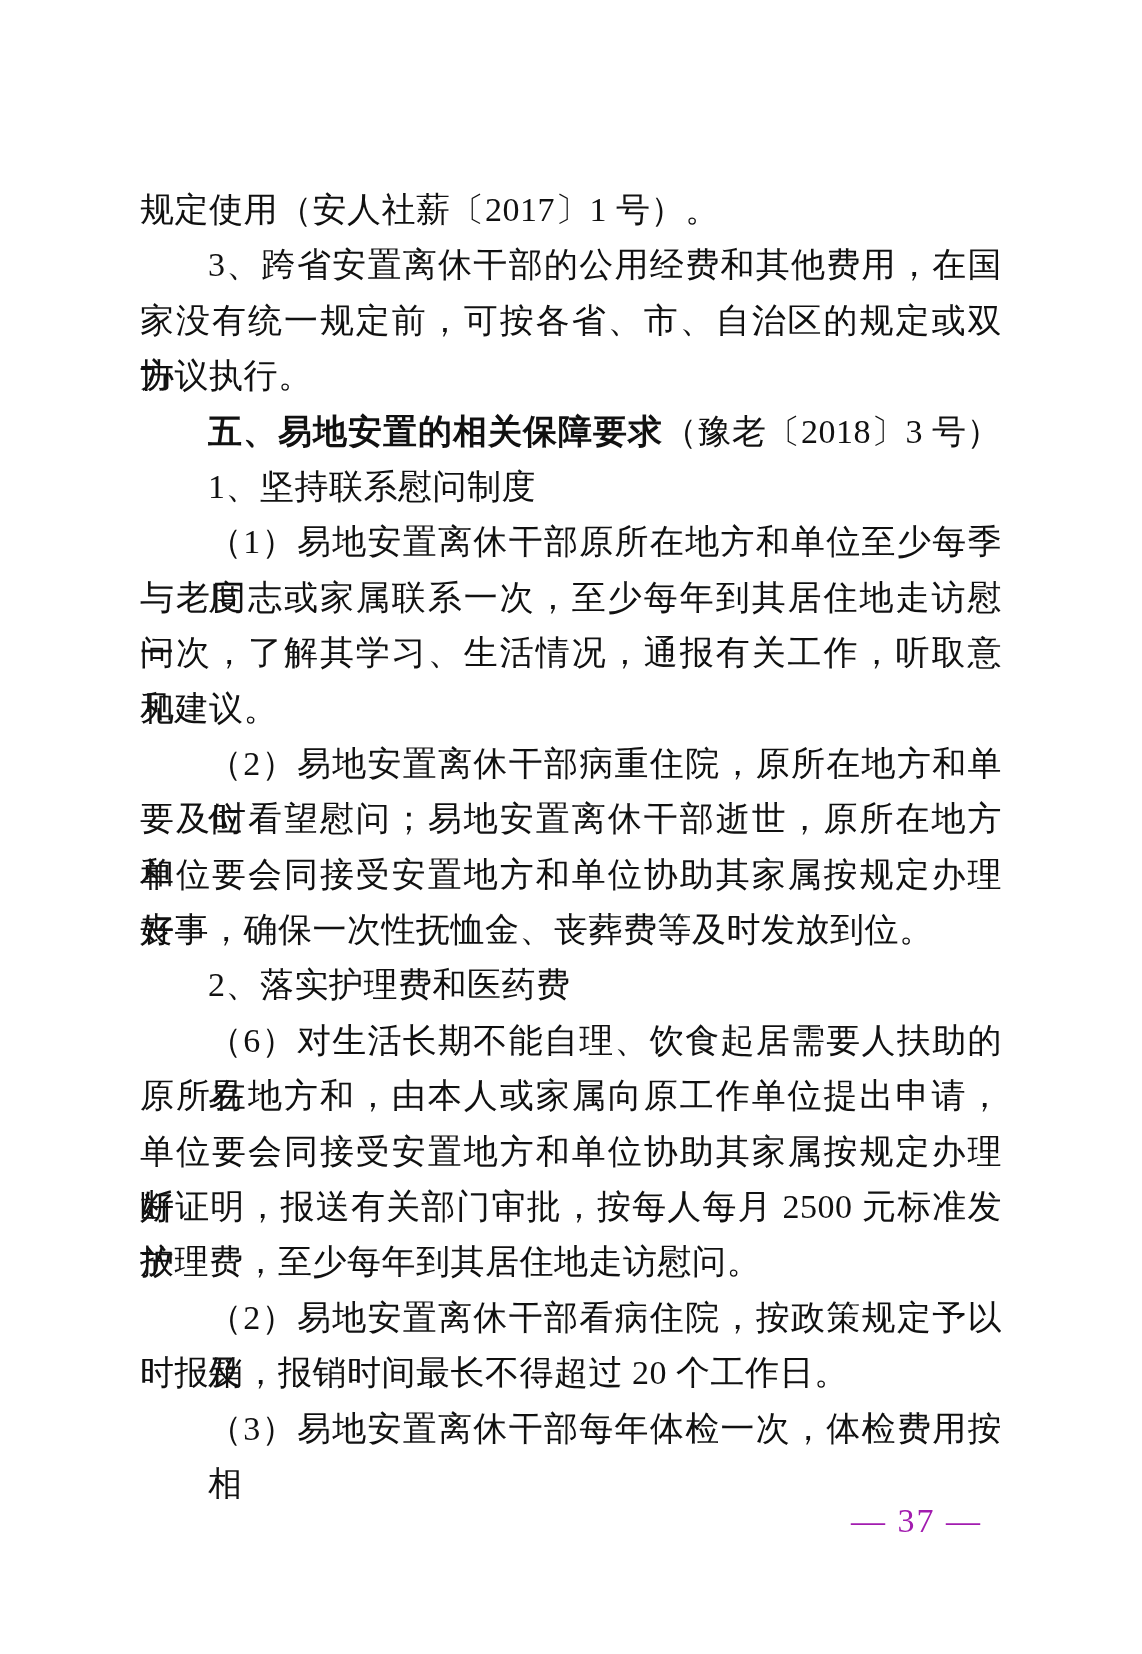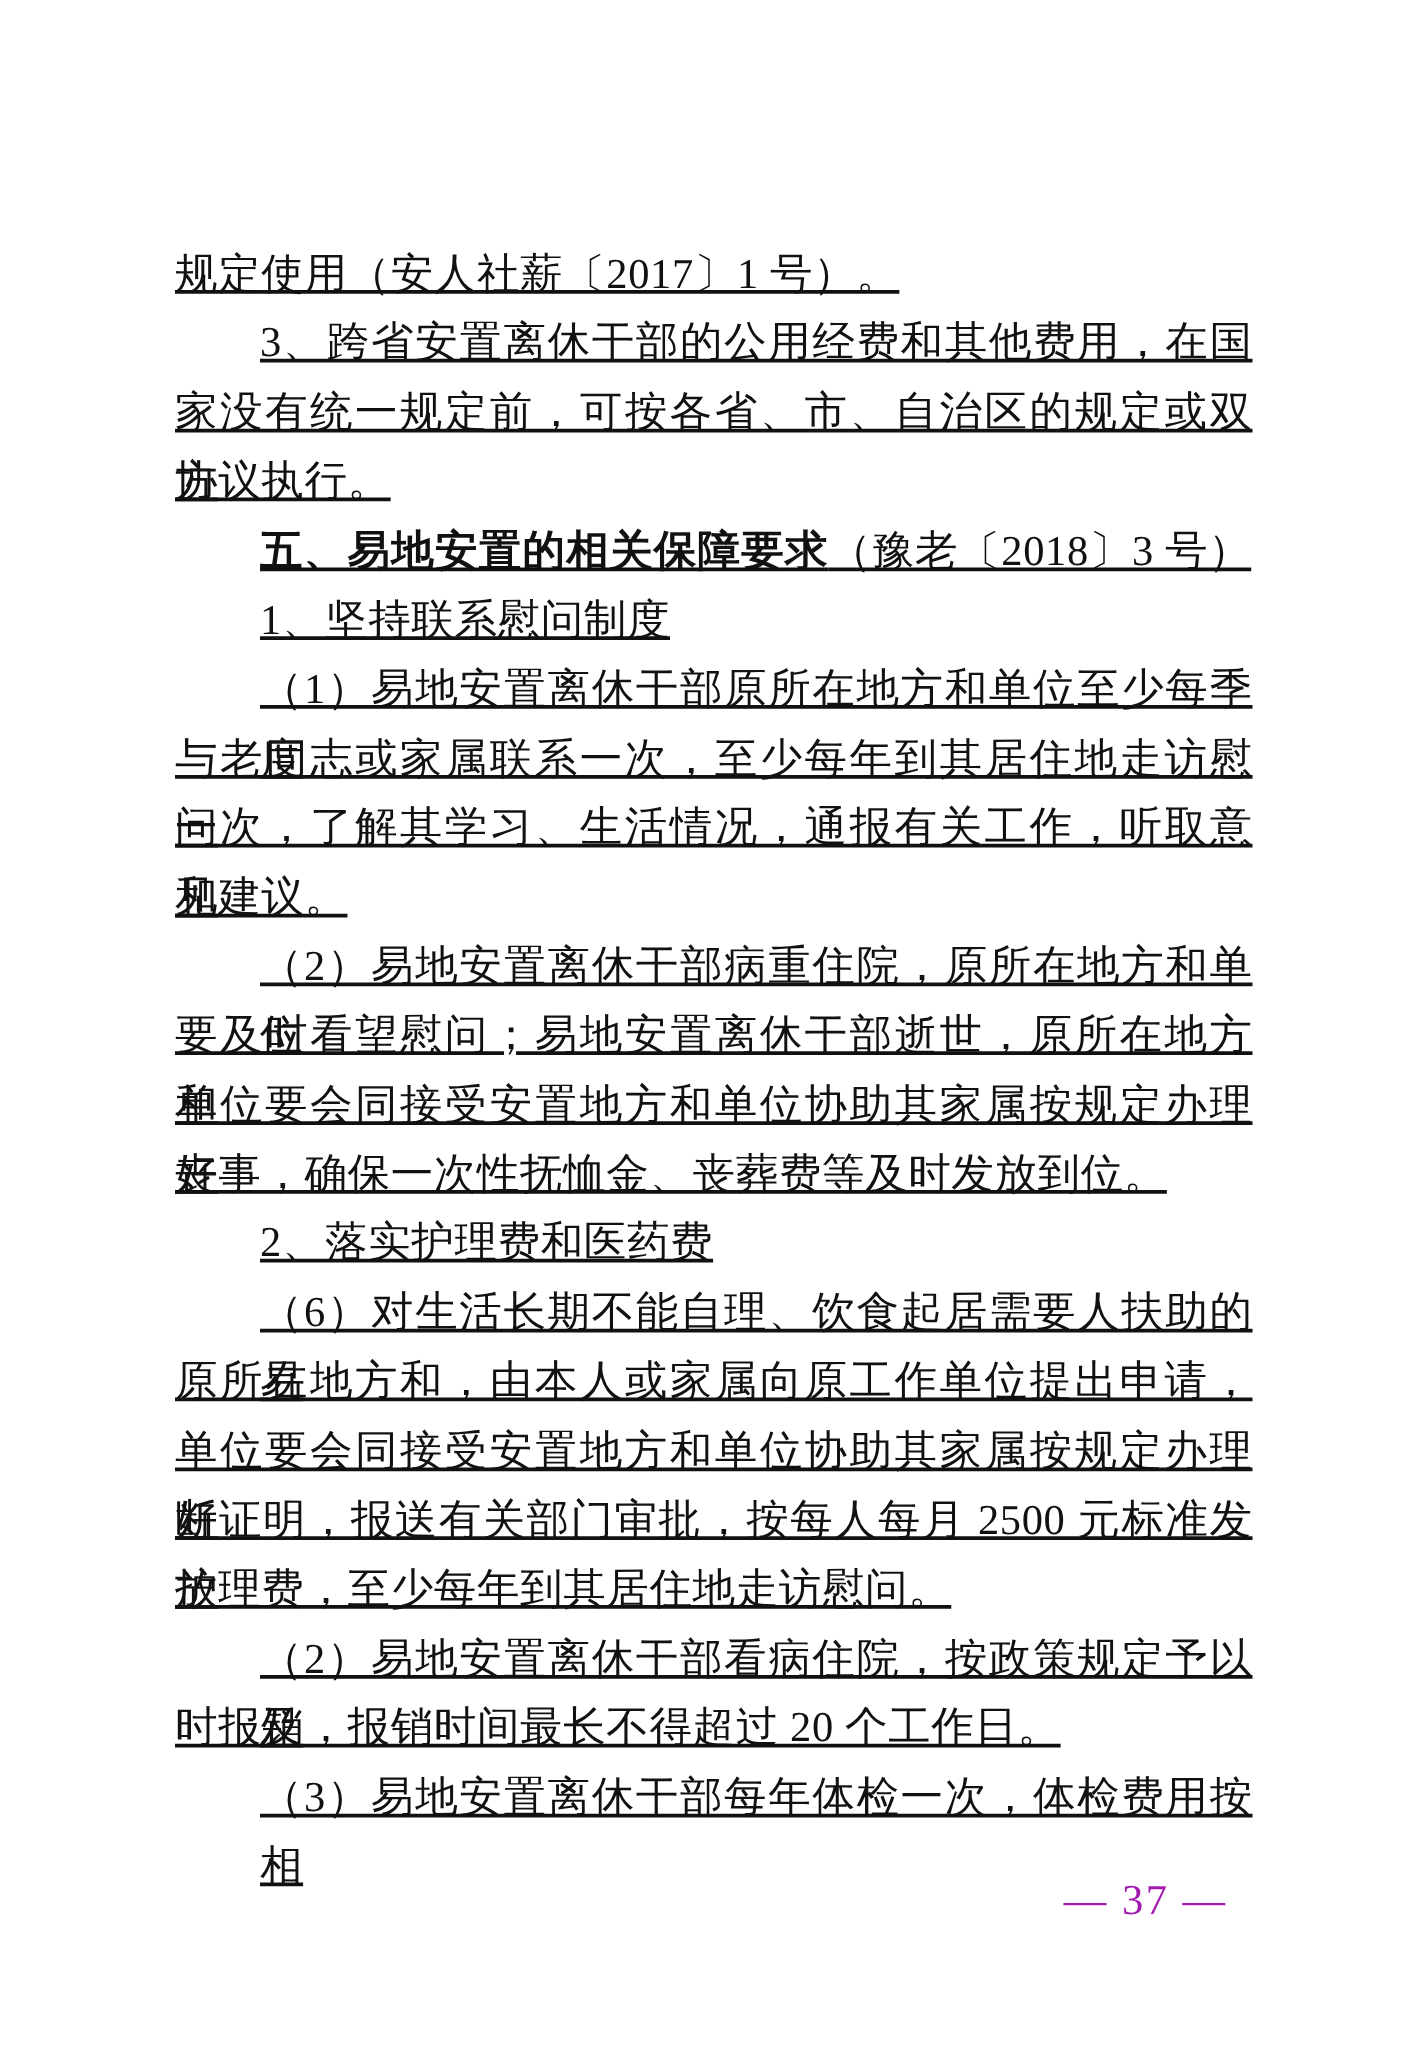--- a/index.html
+++ b/index.html
@@ -12,24 +12,23 @@
     width: 1142px;
     height: 1654px;
     margin: 0 auto;
     background: #ffffff;
     overflow: hidden;
     font-family: "Liberation Serif", "DejaVu Serif", serif;
     color: #111111;
   }
   .text-block {
     position: absolute;
-    top: 192px;
+    top: 182px;
     left: 140px;
     width: 862px;
-    text-decoration: underline;
   }
   .line {
     height: 55.4px;
     line-height: 55.4px;
     font-size: 34px;
     white-space: nowrap;
     letter-spacing: 0.5px;
   }
   .line.justify {
     white-space: normal;

